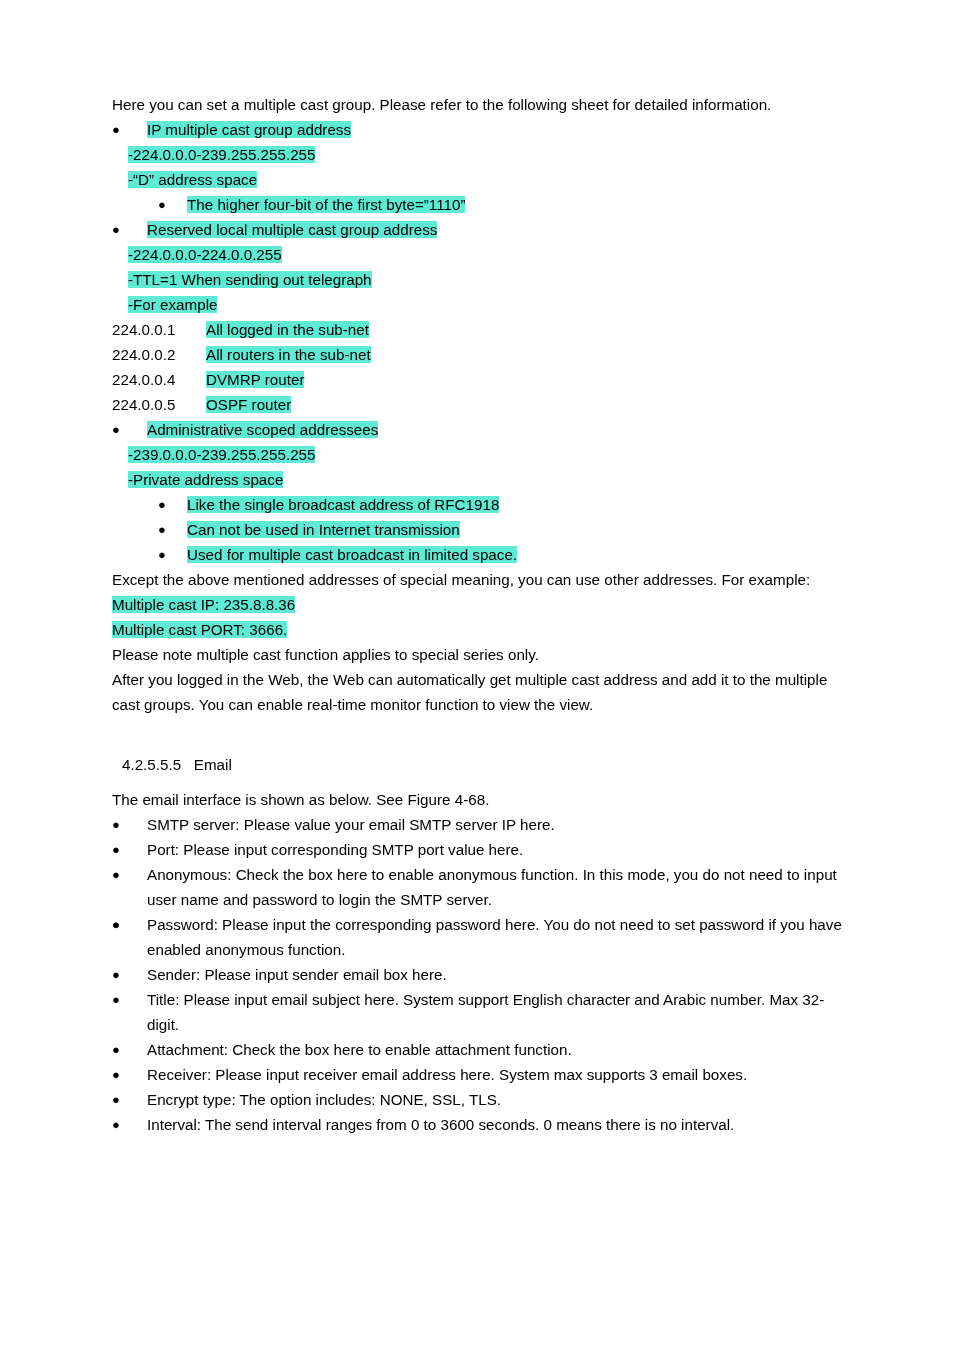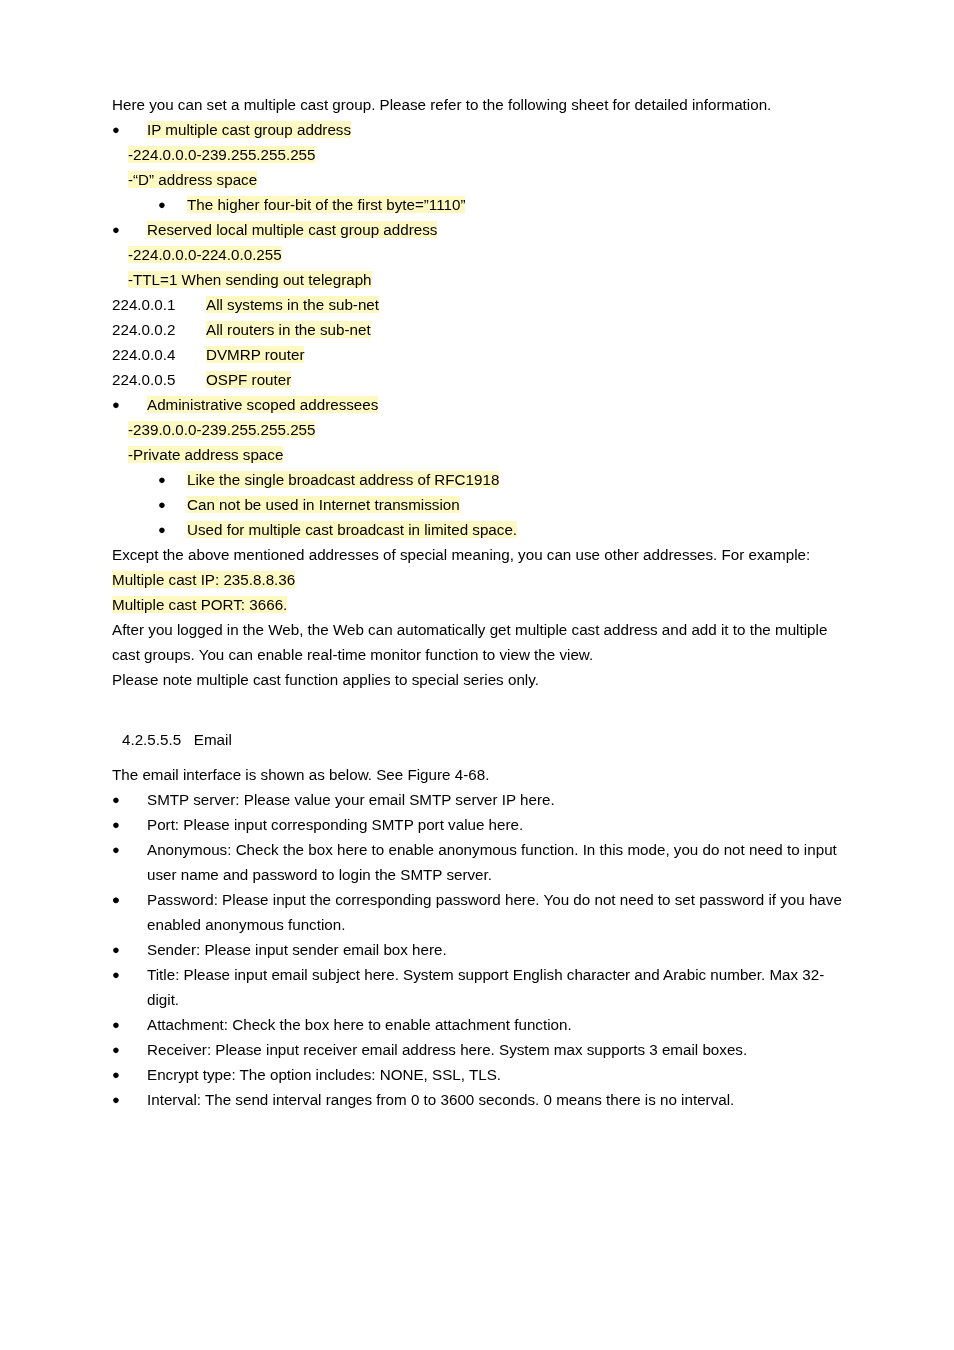--- a/index.html
+++ b/index.html
@@ -59,21 +59,21 @@
   }
   .bullet.lvl2 {
     padding-left: 75px;
   }
   .bullet.lvl2 > .dot {
     left: 46px;
   }
 
   
   .hl {
-    background-color: #fef9c3;
+    background-color: #5eead4;
     box-decoration-break: clone;
     -webkit-box-decoration-break: clone;
   }
 
   
   .addr-row {
     margin: 0;
     white-space: pre;
   }
   .addr-row .ip {
@@ -116,23 +116,24 @@
 
     <div class="bullet">
       <span class="dot">●</span>
       <span class="hl">Reserved local multiple cast group address</span>
     </div>
 
     <p class="dashline"><span class="hl">-224.0.0.0-224.0.0.255</span></p>
 
     <p class="dashline"><span class="hl">-TTL=1 When sending out telegraph</span></p>
 
+    <p class="dashline"><span class="hl">-For example</span></p>
 
     <div id="address-row-list">
-        <p class="addr-row"><span class="ip">224.0.0.1</span><span class="hl">All systems in the sub-net</span></p>
+        <p class="addr-row"><span class="ip">224.0.0.1</span><span class="hl">All logged in the sub-net</span></p>
         <p class="addr-row"><span class="ip">224.0.0.2</span><span class="hl">All routers in the sub-net</span></p>
         <p class="addr-row"><span class="ip">224.0.0.4</span><span class="hl">DVMRP router</span></p>
         <p class="addr-row"><span class="ip">224.0.0.5</span><span class="hl">OSPF router</span></p>
       </div>
 
     <div class="bullet">
       <span class="dot">●</span>
       <span class="hl">Administrative scoped addressees</span>
     </div>
 
@@ -145,23 +146,23 @@
         <div class="bullet lvl2"><span class="dot">●</span><span class="hl">Can not be used in Internet transmission</span></div>
         <div class="bullet lvl2"><span class="dot">●</span><span class="hl">Used for multiple cast broadcast in limited space.</span></div>
       </div>
 
     <p class="para">Except the above mentioned addresses of special meaning, you can use other addresses. For example:</p>
 
     <p class="plain"><span class="hl">Multiple cast IP: 235.8.8.36</span></p>
 
     <p class="plain"><span class="hl">Multiple cast PORT: 3666.</span></p>
 
+    <p class="para">Please note multiple cast function applies to special series only.</p>
+
     <p class="para">After you logged in the Web, the Web can automatically get multiple cast address and add it to the multiple cast groups. You can enable real-time monitor function to view the view.</p>
-
-    <p class="para">Please note multiple cast function applies to special series only.</p>
 
     <div class="gap"></div>
 
     <p class="heading"><span>4.2.5.5.5</span>   <span>Email</span></p>
 
     <p class="plain">The email interface is shown as below. See Figure 4-68.</p>
 
     <div id="email-bullet-list">
         <div class="bullet"><span class="dot">●</span><span>SMTP server: Please value your email SMTP server IP here.</span></div>
         <div class="bullet"><span class="dot">●</span><span>Port: Please input corresponding SMTP port value here.</span></div>

